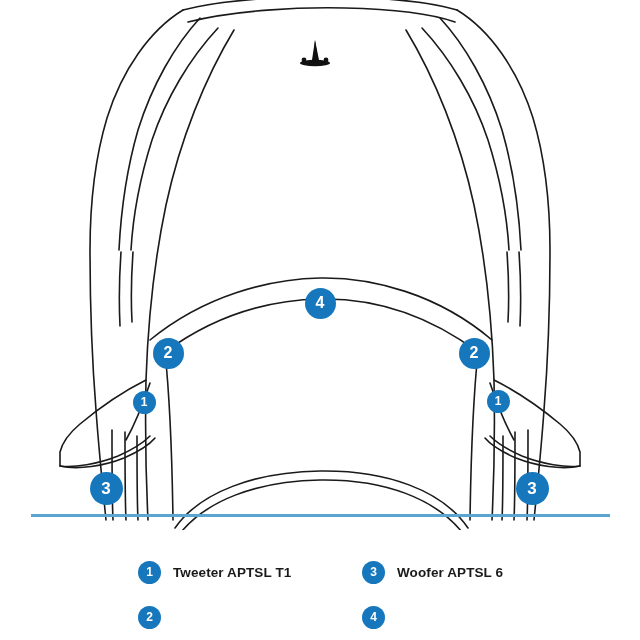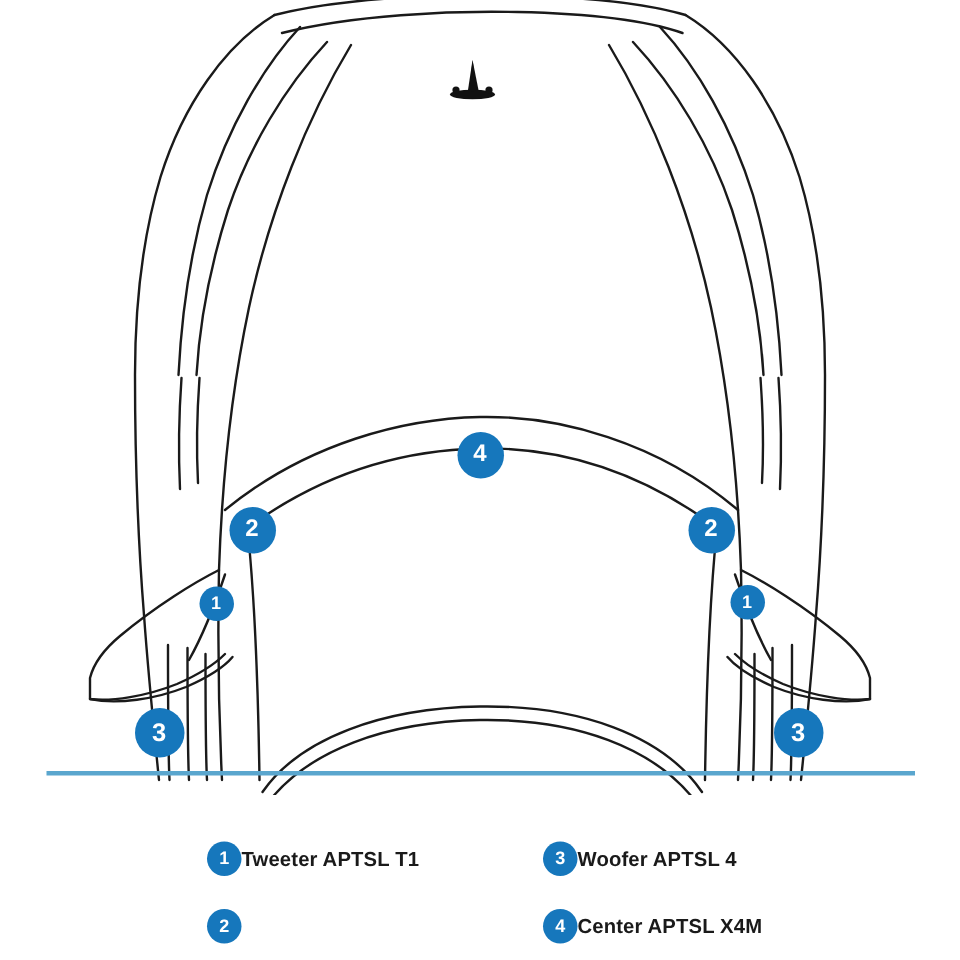--- a/index.html
+++ b/index.html
@@ -84,21 +84,21 @@
     background: #1677bc;
     color: #ffffff;
     display: flex;
     align-items: center;
     justify-content: center;
     font-size: 12px;
     font-weight: bold;
     line-height: 1;
   }
   .legend-label {
-    margin-left: 0;
+    margin-left: 12px;
     font-size: 13.5px;
     font-weight: bold;
     color: #1a1a1a;
     white-space: nowrap;
     letter-spacing: 0.1px;
   }
   .legend-col-left  { left: 138px; }
   .legend-col-right { left: 362px; }
   .legend-row-1 { top: 14px; }
   .legend-row-2 { top: 59px; }
@@ -213,23 +213,22 @@
       <span class="legend-badge" style="background: rgb(22, 119, 188);">1</span>
       <span class="legend-label">Tweeter APTSL T1</span>
     </div>
 
     <div class="legend-item legend-col-left legend-row-2">
       <span class="legend-badge" style="background: rgb(22, 119, 188);">2</span>
     </div>
 
     <div class="legend-item legend-col-right legend-row-1">
       <span class="legend-badge" style="background: rgb(22, 119, 188);">3</span>
-      <span class="legend-label">Woofer  APTSL 4</span>
+      <span class="legend-label">Woofer  APTSL 6</span>
     </div>
 
     <div class="legend-item legend-col-right legend-row-2">
       <span class="legend-badge" style="background: rgb(22, 119, 188);">4</span>
-      <span class="legend-label">Center APTSL X4M</span>
     </div>
 
   </div>
 
 </div>
 
 </body></html>

